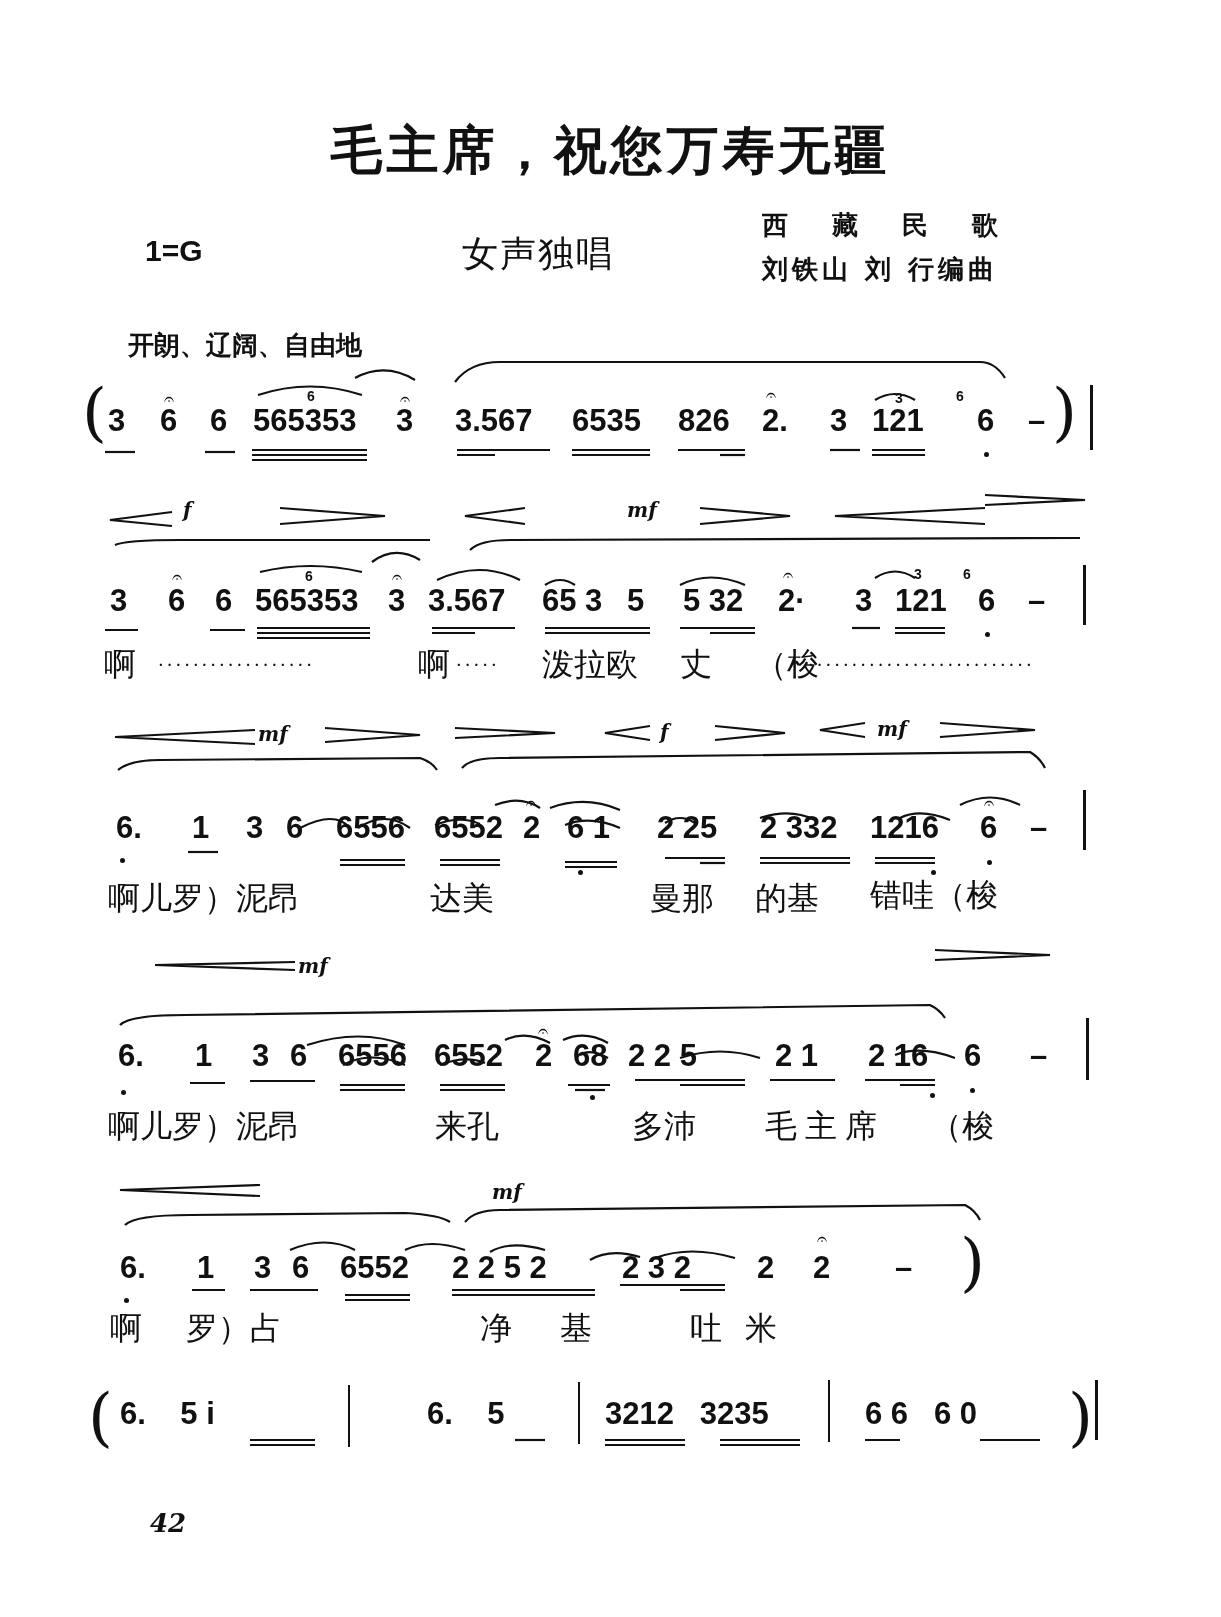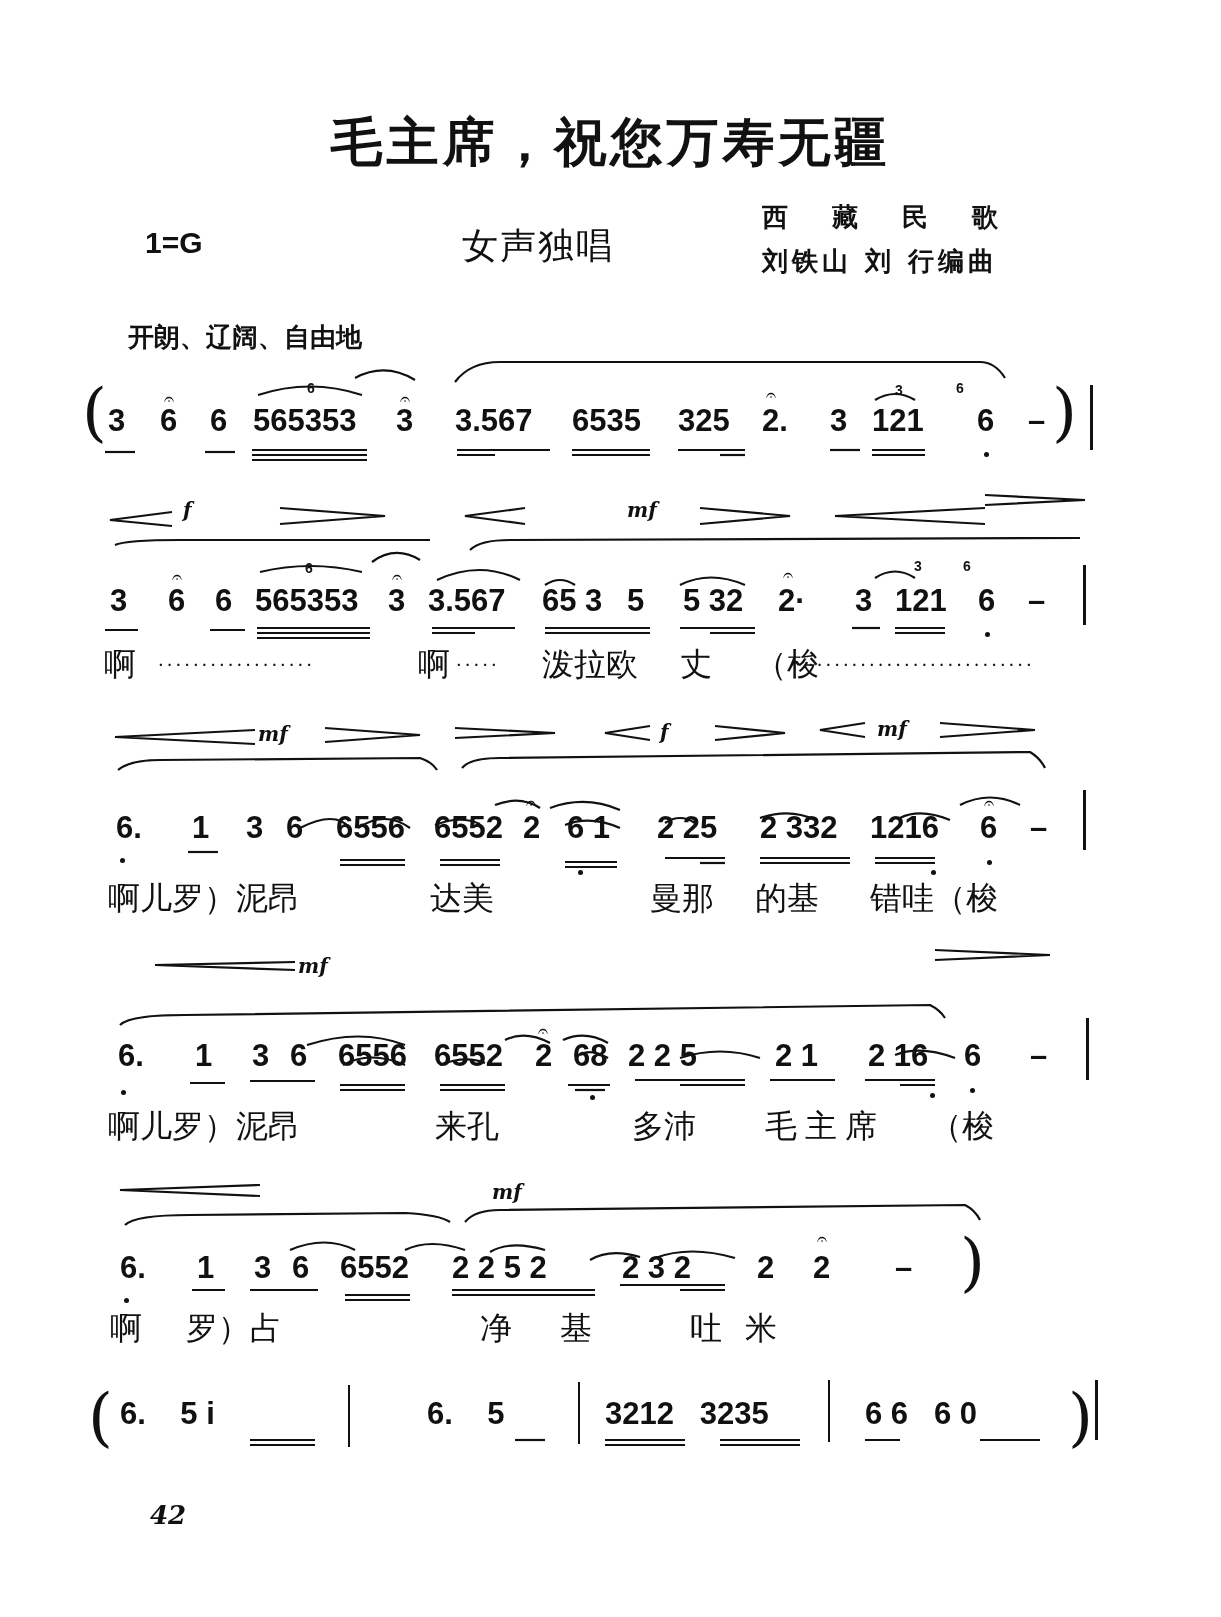--- a/index.html
+++ b/index.html
@@ -1,17 +1,17 @@
 <!DOCTYPE html>
 <html><head>
 <meta charset="utf-8">
 <style>
   html, body { margin: 0; padding: 0; background: #ffffff; }
   body { width: 1221px; height: 1617px; position: relative; overflow: hidden; color: #111; font-family: "Liberation Sans", sans-serif; }
-  .abs { position: absolute; }
+  .abs { position: absolute; margin-top: 8px; }
   .title { left: 0; width: 1221px; top: 108px; text-align: center; font-family: "DejaVu Serif", serif; font-size: 52px; font-weight: bold; letter-spacing: 4px; }
   .key { left: 145px; top: 226px; font-size: 30px; font-weight: bold; font-family: "Liberation Sans", sans-serif; }
   .voice { left: 462px; top: 222px; font-size: 36px; font-family: "DejaVu Serif", serif; letter-spacing: 2px; }
   .credit1 { left: 762px; top: 200px; font-size: 26px; font-family: "DejaVu Serif", serif; font-weight: bold; word-spacing: 40px; letter-spacing: 44px; }
   .credit2 { left: 762px; top: 244px; font-size: 26px; font-family: "DejaVu Serif", serif; font-weight: bold; letter-spacing: 4px; }
   .tempo { left: 128px; top: 320px; font-size: 26px; font-weight: bold; font-family: "DejaVu Sans", sans-serif; }
 
   .row { position: absolute; left: 0; width: 1221px; height: 60px; }
   .note { position: absolute; font-family: "Liberation Sans", sans-serif; font-weight: bold; font-size: 31px; white-space: pre; line-height: 1; }
   .dot-low { position: absolute; width: 5px; height: 5px; border-radius: 50%; background: #111; }
@@ -182,21 +182,21 @@
 
 <div class="paren" style="left:82px; top:380px;">(</div>
 <div class="row" style="top:405px;">
   <span class="note" style="left:108px;">3</span>
   <span class="note" style="left:160px;">6</span>
   <span class="note" style="left:210px;">6</span>
   <span class="note" style="left:253px;">565353</span>
   <span class="note" style="left:396px;">3</span>
   <span class="note" style="left:455px;">3.567</span>
   <span class="note" style="left:572px;">6535</span>
-  <span class="note" style="left:678px;">325</span>
+  <span class="note" style="left:678px;">826</span>
   <span class="note" style="left:762px;">2.</span>
   <span class="note" style="left:830px;">3</span>
   <span class="note" style="left:872px;">121</span>
   <span class="note" style="left:977px;">6</span>
   <span class="note" style="left:1028px;">–</span>
 </div>
 <span class="fermata" style="left:164px; top:390px;">𝄐</span>
 <span class="fermata" style="left:400px; top:390px;">𝄐</span>
 <span class="fermata" style="left:766px; top:386px;">𝄐</span>
 <span class="abs" style="left:307px; top:380px; font-size:14px; font-weight:bold;">6</span>
@@ -266,21 +266,21 @@
 <span class="dot-low" style="left:931px; top:870px;"></span>
 <span class="dot-low" style="left:987px; top:860px;"></span>
 <span class="fermata" style="left:526px; top:794px;">𝄐</span>
 <span class="fermata" style="left:984px; top:794px;">𝄐</span>
 <div class="bar" style="left:1083px; top:790px; height:60px;"></div>
 <div class="row" style="top:882px;">
   <span class="lyric" style="left:108px;">啊儿罗）泥昂</span>
   <span class="lyric" style="left:430px;">达美</span>
   <span class="lyric" style="left:650px;">曼那</span>
   <span class="lyric" style="left:755px;">的基</span>
-  <span class="lyric" style="left:870px;">错哇（梭</span>
+  <span class="lyric" style="left:870px;font-family:Liberation Mono, monospace;">错哇（梭</span>
 </div>
 
 <span class="dyn" style="left:298px; top:954px;">mf</span>
 <div class="row" style="top:1040px;">
   <span class="note" style="left:118px;">6.</span>
   <span class="note" style="left:195px;">1</span>
   <span class="note" style="left:252px;">3</span>
   <span class="note" style="left:290px;">6</span>
   <span class="note" style="left:338px;">6556</span>
   <span class="note" style="left:434px;">6552</span>

